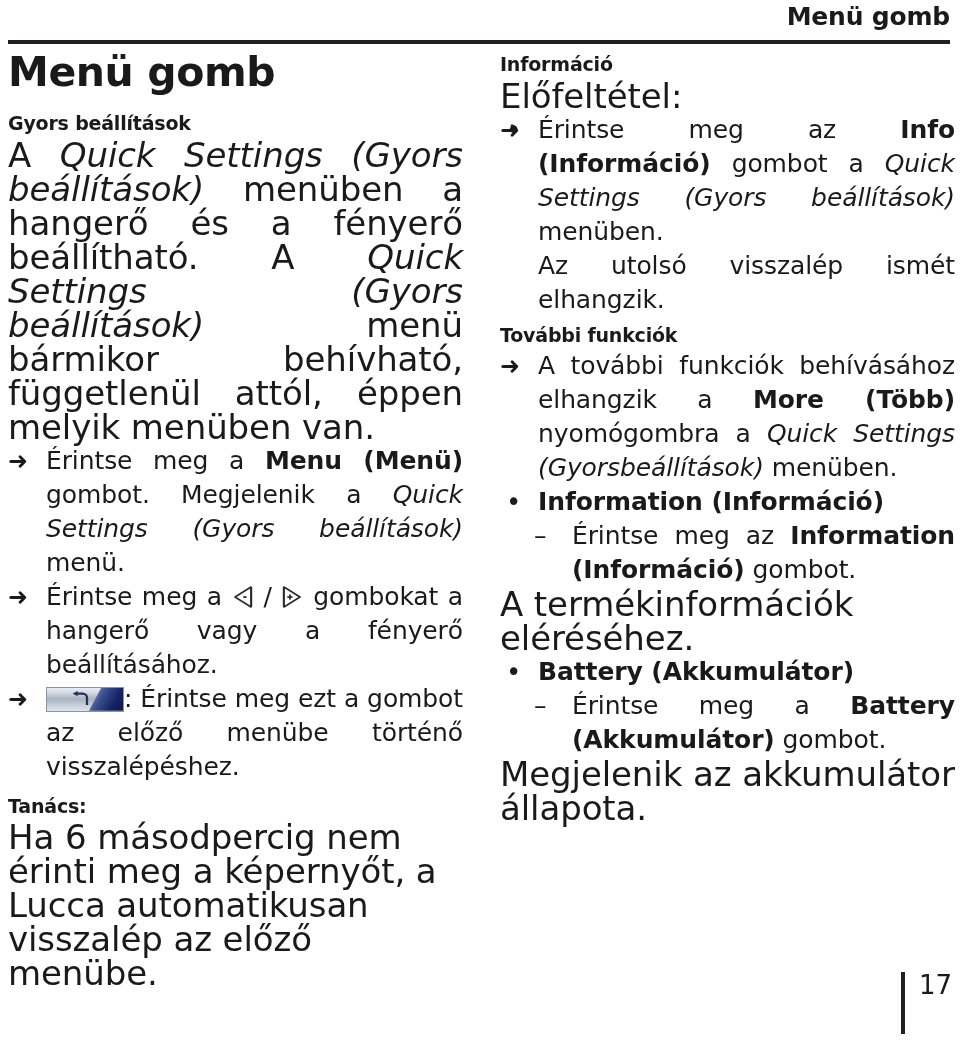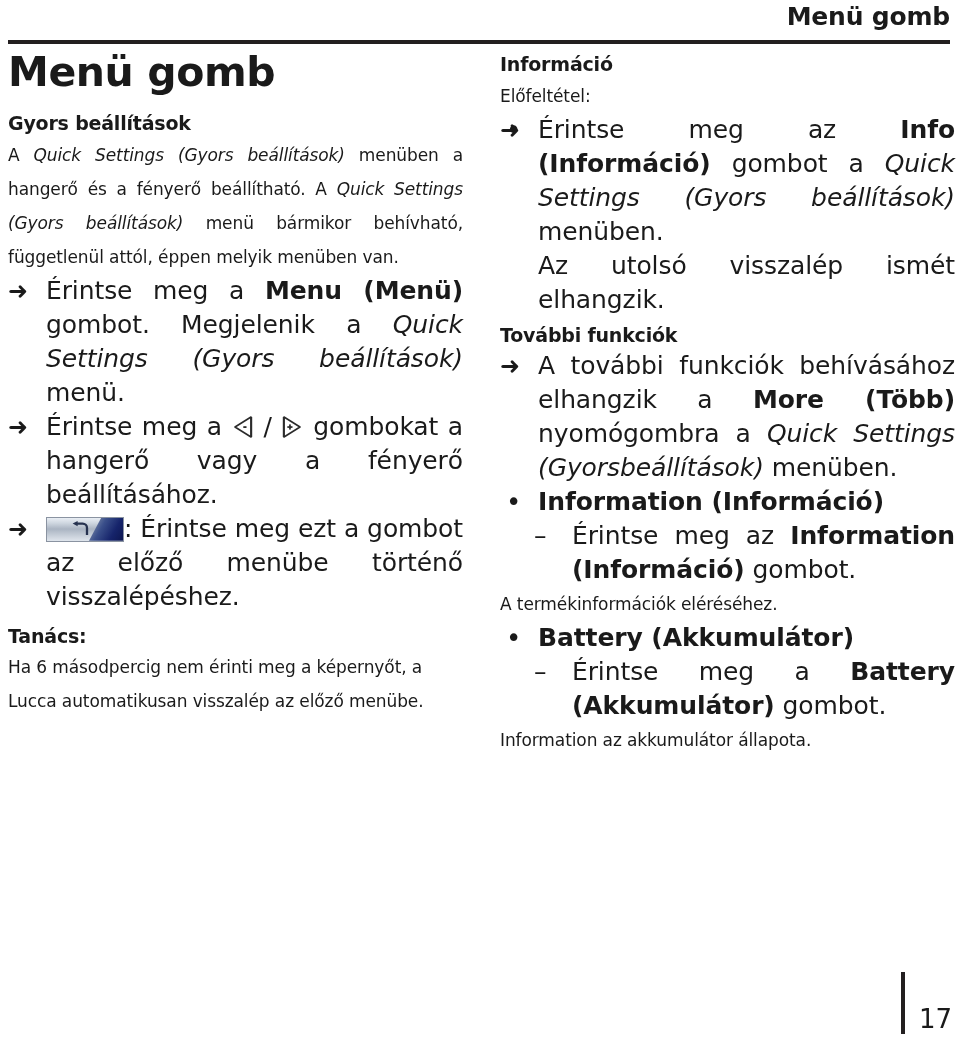--- a/index.html
+++ b/index.html
@@ -67,21 +67,21 @@
     letter-spacing: -0.4px;
   }
   h2.sect {
     font-size: 19px;
     font-weight: bold;
     margin: 0 0 2px 0;
     line-height: 1.3;
     letter-spacing: -0.2px;
   }
   p.body {
-    font-size: 17px;
+    font-size: 34px;
     line-height: 34px;
     margin: 0;
     text-align: justify;
     letter-spacing: -0.1px;
   }
   p.body.nojust { text-align: left; }
   i, .it { }
   b, .bd { font-weight: bold; }
 
   
@@ -164,21 +164,21 @@
     width: 20px;
     height: 17px;
   }
 
   
   .folio {
     position: absolute;
     right: 8px;
     bottom: 12px;
     display: flex;
-    align-items: flex-end;
+    align-items: flex-start;
     gap: 14px;
   }
   .folio-rule {
     width: 4px;
     height: 62px;
     background: #231f20;
   }
   .folio-num {
     font-size: 26px;
     line-height: 1;
@@ -278,20 +278,20 @@
     <p class="body nojust">A termékinformációk eléréséhez.</p>
 
     <div class="row nojust">
       <span class="marker"><span class="bullet-glyph">•</span></span><b>Battery (Akkumulátor)</b>
     </div>
 
     <div class="row sub">
       <span class="marker"><span class="dash-glyph">–</span></span><span>Érintse meg a </span><b>Battery (Akkumulátor)</b><span> gombot.</span>
     </div>
 
-    <p class="body nojust">Information az akkumulátor állapota.</p>
+    <p class="body nojust">Megjelenik az akkumulátor állapota.</p>
   </div>
 </div>
 
 <div class="folio">
   <div class="folio-rule"></div>
   <div class="folio-num">17</div>
 </div>
 
 </body></html>

